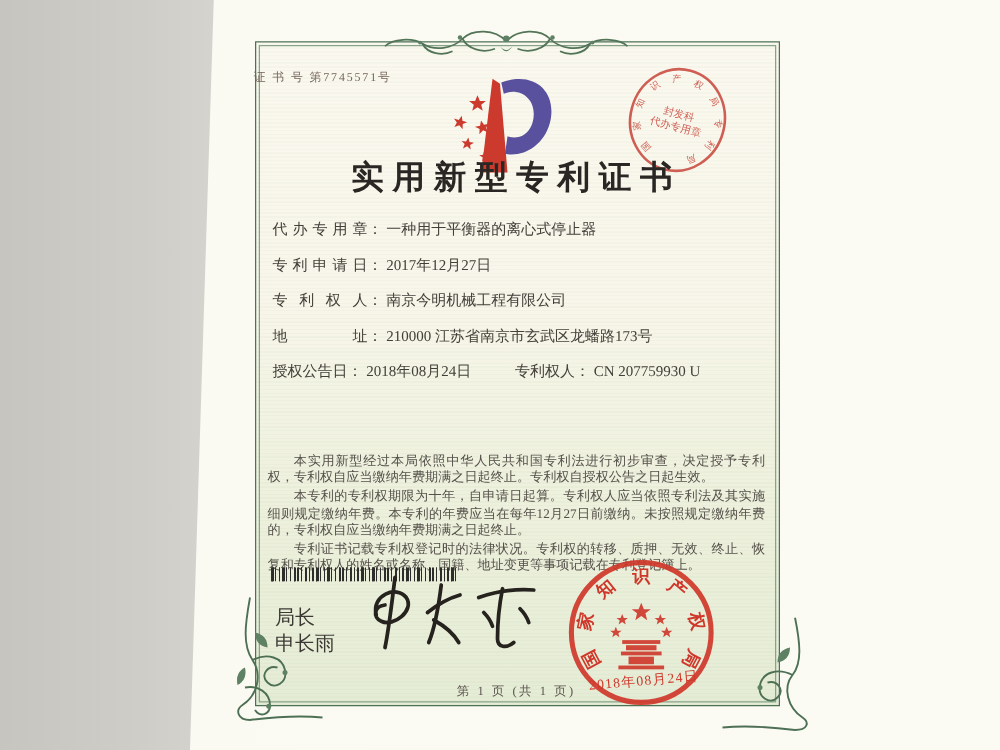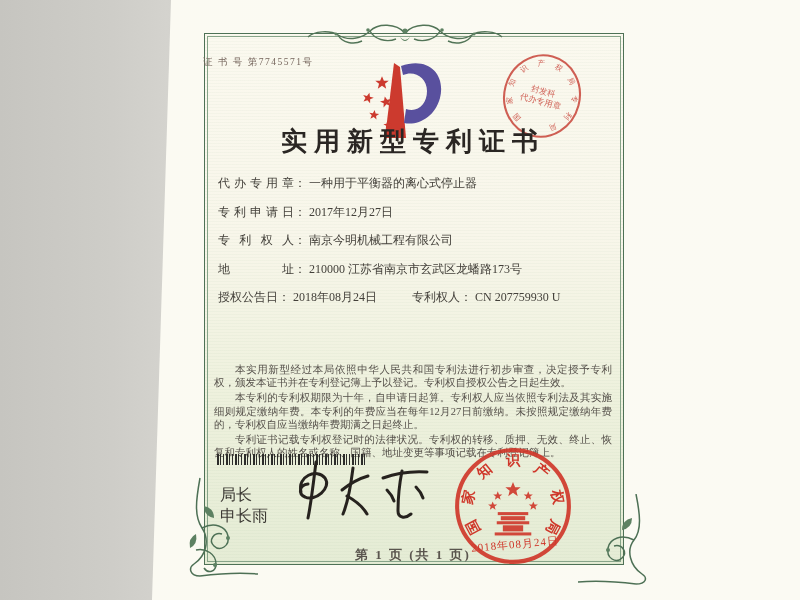--- a/index.html
+++ b/index.html
@@ -35,21 +35,21 @@
            repeating-linear-gradient(90deg,#2d2d2b 0 1px,transparent 1px 3px),
            repeating-linear-gradient(90deg,#2d2d2b 0 2px,transparent 2px 9px),
            repeating-linear-gradient(90deg,#2d2d2b 0 1px,transparent 1px 6px);}
   .director{position:absolute;left:220px;top:484px;font-size:16px;color:#3c3934;line-height:21px;}
   .signature{position:absolute;left:285px;top:456px;}
   .seal{position:absolute;left:450px;top:443px;}
   .seal text{font-family:"Liberation Serif",serif;}
   .seal-date{position:absolute;left:447px;top:537px;width:136px;text-align:center;
          transform:rotate(-5deg);font-size:11px;color:#cf372a;letter-spacing:1px;}
   .footer{position:absolute;left:204px;top:546px;width:418px;text-align:center;
-         font-size:13px;letter-spacing:2px;color:#5a554e;font-weight:bold;}
+         font-size:10px;letter-spacing:2px;color:#5a554e;}
   .ornament-top{position:absolute;left:300px;top:19px;}
   .flourish-bl{position:absolute;left:186px;top:476px;}
   .flourish-br{position:absolute;left:568px;top:494px;transform:scaleX(-1);}
   svg{display:block;}
 </style>
 </head>
 <body>
 
 <div class="scene">
   <div class="paper"></div>
@@ -153,21 +153,21 @@
     <div class="frow">
       <span class="flabel">地址</span><span>：</span><span class="fvalue">210000 江苏省南京市玄武区龙蟠路173号</span>
     </div>
     <div class="frow grant-row">
       <span>授权公告日</span><span>：</span><span class="fvalue">2018年08月24日</span>
       <span class="grant-no"><span>专利权人</span><span>：</span><span class="fvalue">CN 207759930 U</span></span>
     </div>
   </div>
 
   <div class="paras">
-    <p>本实用新型经过本局依照中华人民共和国专利法进行初步审查，决定授予专利权，颁发本证书并在专利登记簿上予以登记。专利权自授权公告之日起生效。</p>
+    <p>本实用新型经过本局依照中华人民共和国专利法进行初步审查，决定授予专利权，专利权自应当缴纳年费期满之日起终止。专利权自授权公告之日起生效。</p>
     <p>本专利的专利权期限为十年，自申请日起算。专利权人应当依照专利法及其实施细则规定缴纳年费。本专利的年费应当在每年12月27日前缴纳。未按照规定缴纳年费的，专利权自应当缴纳年费期满之日起终止。</p>
     <p>专利证书记载专利权登记时的法律状况。专利权的转移、质押、无效、终止、恢复和专利权人的姓名或名称、国籍、地址变更等事项记载在专利登记簿上。</p>
   </div>
 
   <div class="barcode"></div>
 
   <div class="director">
     <div>局长</div>
     <div>申长雨</div>
   </div>

